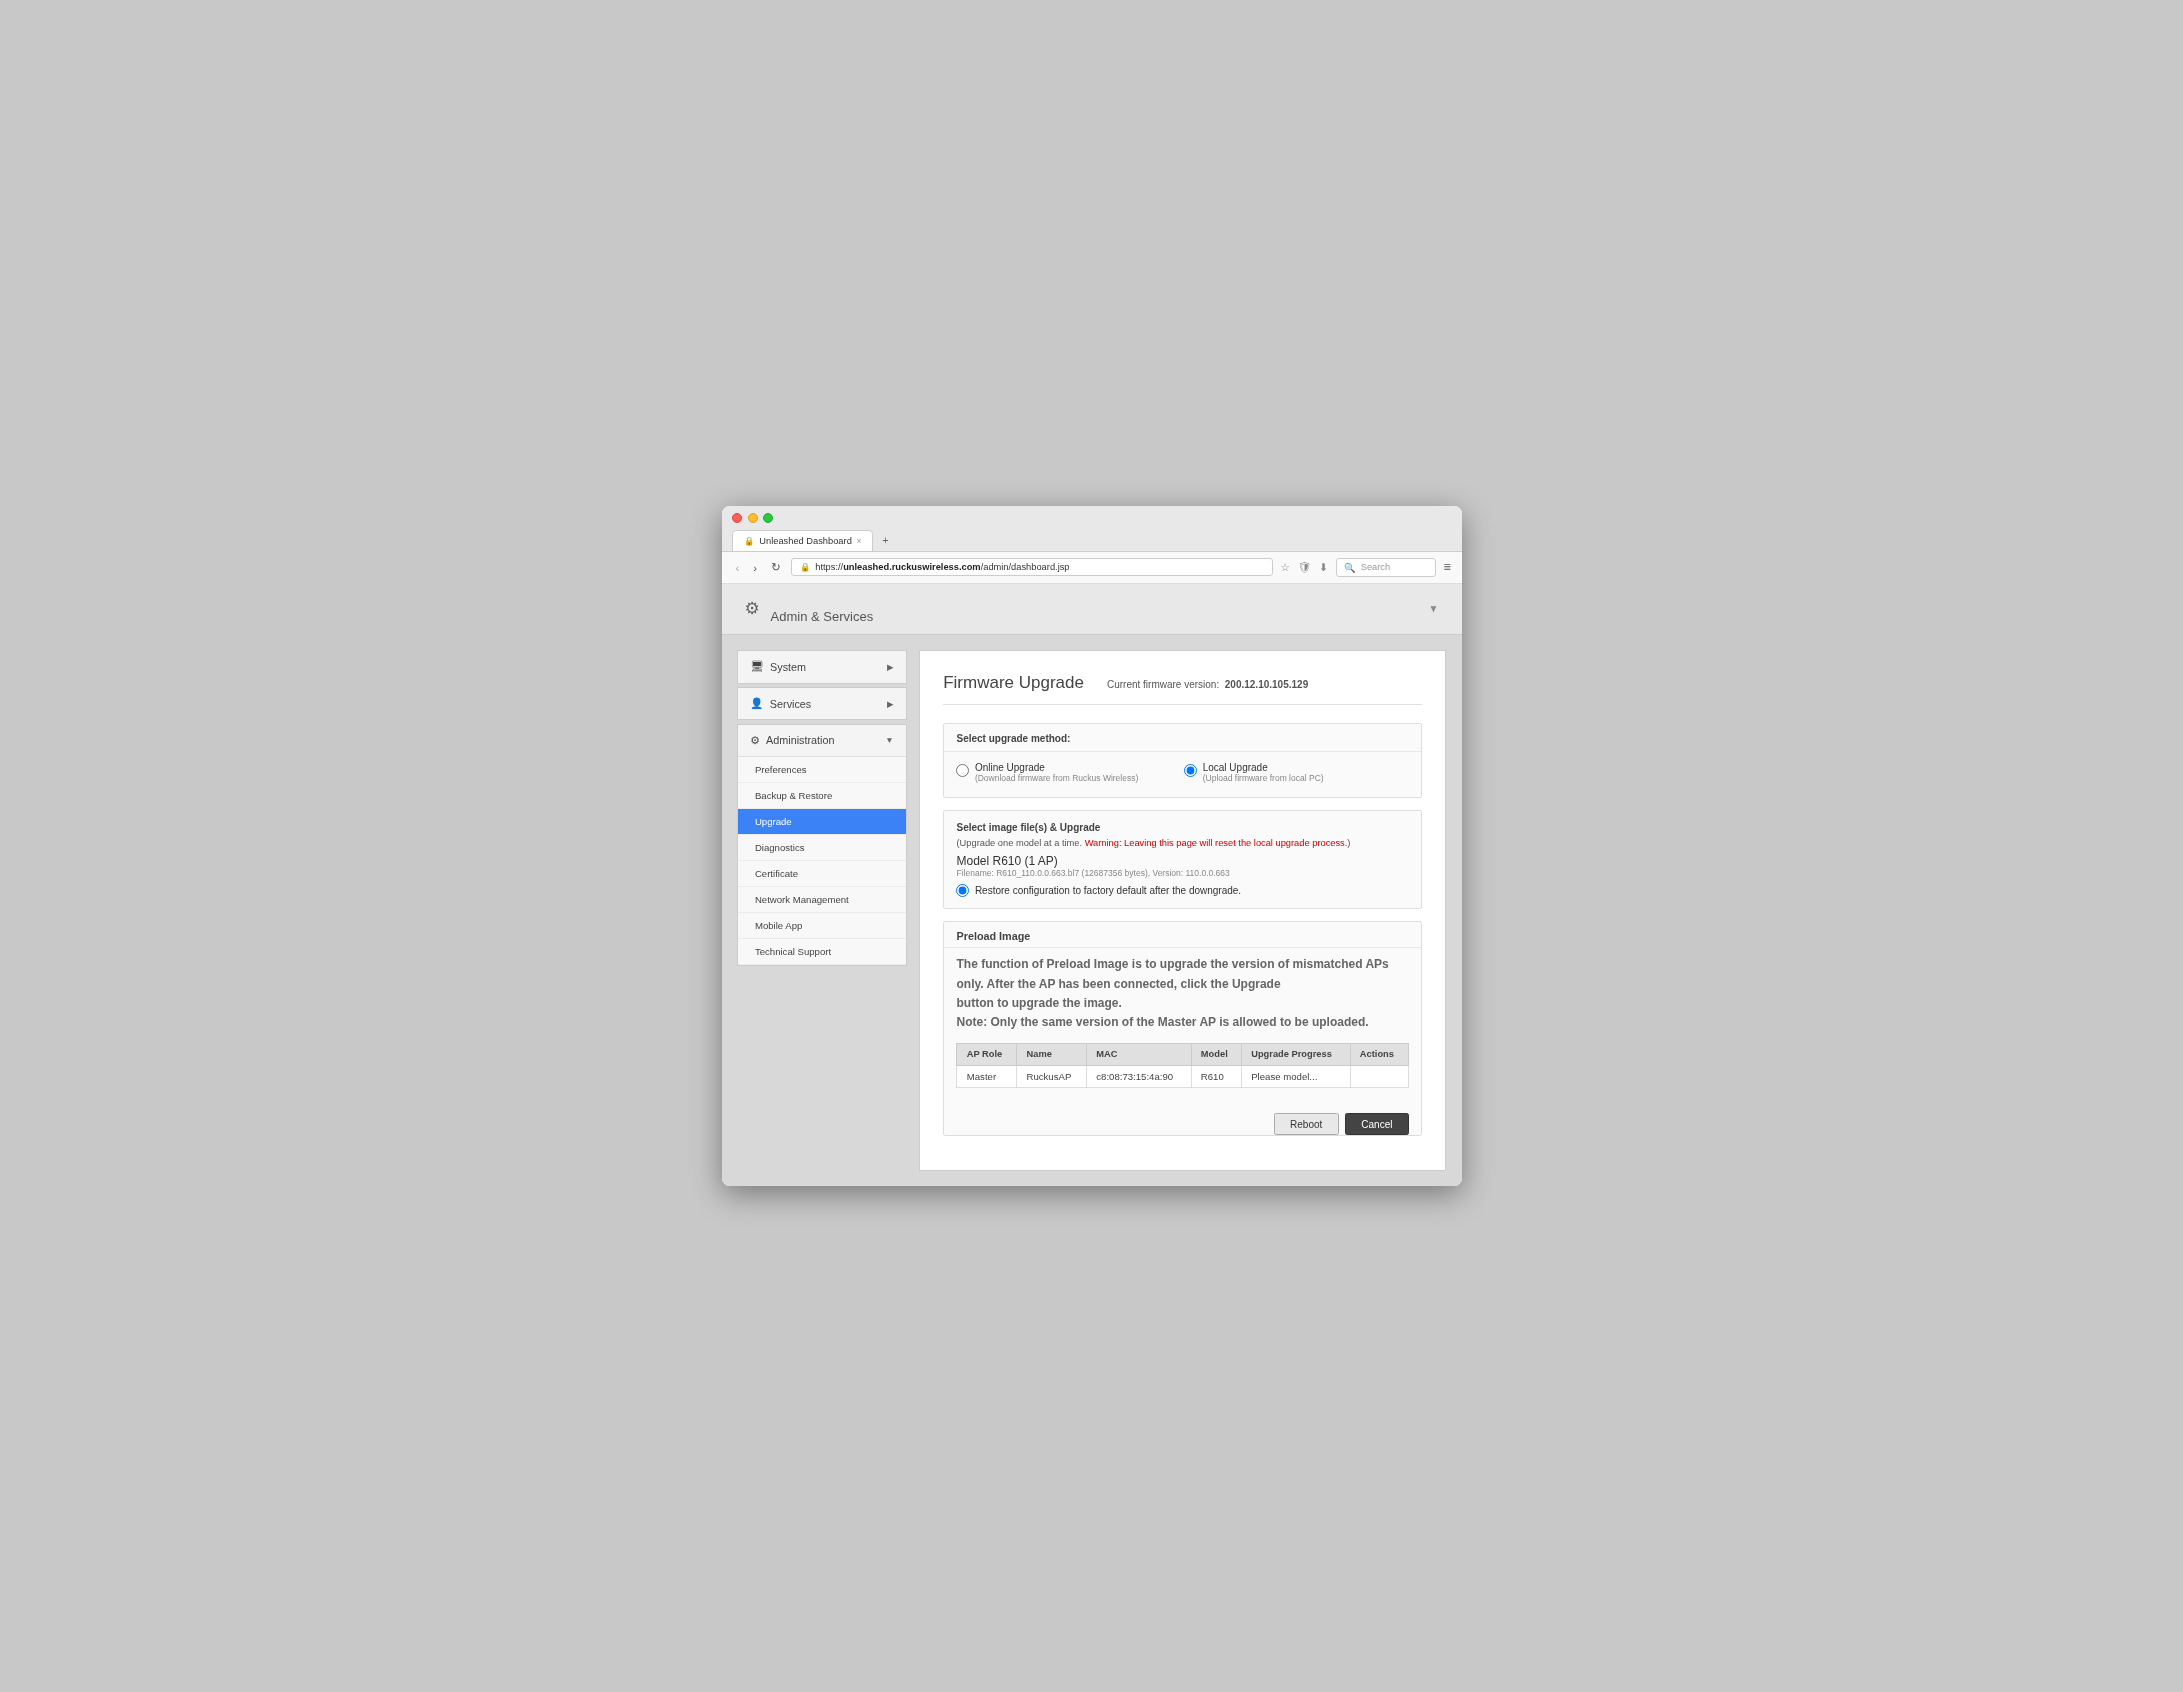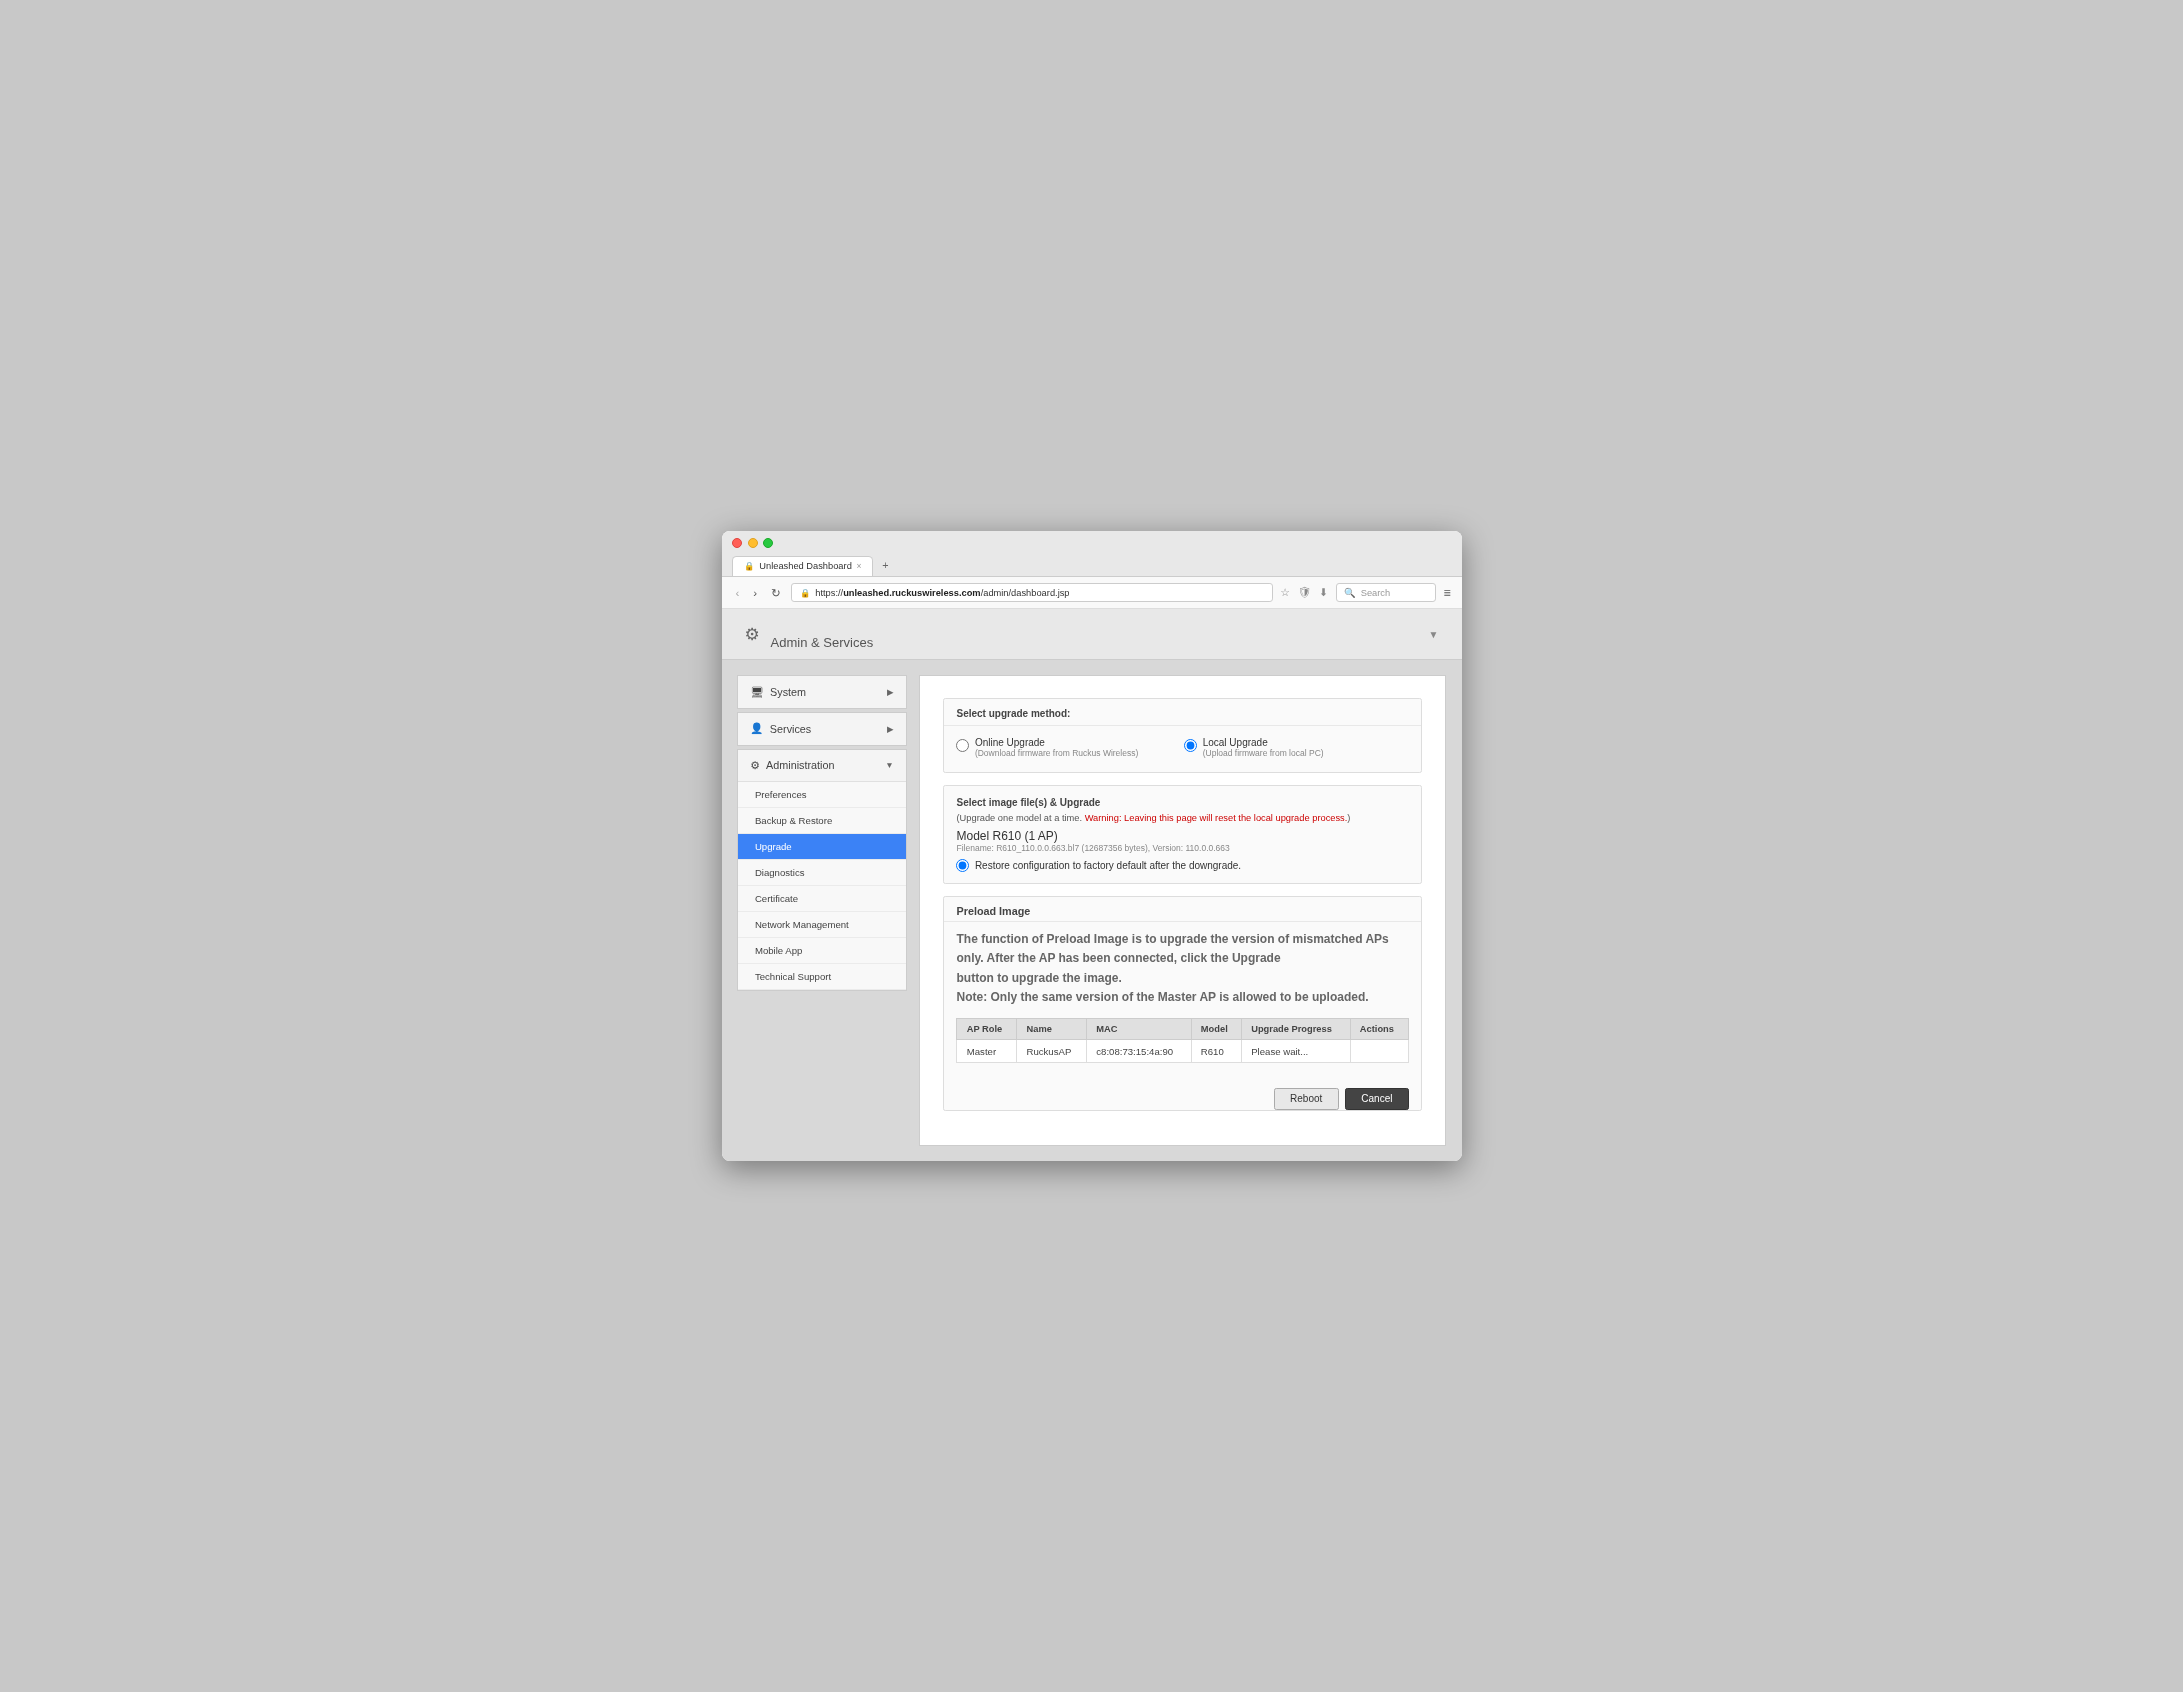--- a/index.html
+++ b/index.html
@@ -474,20 +474,27 @@
             <div class="sidebar-menu-item">Certificate</div>
             <div class="sidebar-menu-item">Network Management</div>
             <div class="sidebar-menu-item">Mobile App</div>
             <div class="sidebar-menu-item">Technical Support</div>
           </div>
         </div>
       </div>
 
       <div class="content-area">
 
+        <div class="page-header">
+          <span class="page-title">Firmware Upgrade</span>
+          <span class="firmware-version">
+            <span>Current firmware version:</span>
+            &nbsp;<strong>200.12.10.105.129</strong>
+          </span>
+        </div>
 
         <div class="section-box">
           <div class="section-legend">Select upgrade method:</div>
           <div class="section-body">
             <div class="radio-row">
               <div class="radio-option">
                 <input type="radio" name="upgrade_method" style="">
                 <div class="radio-label-block">
                   <div class="main-label">Online Upgrade</div>
                   <div class="sub-label">(Download firmware from Ruckus Wireless)</div>
@@ -539,21 +546,21 @@
                   <th>Upgrade Progress</th>
                   <th>Actions</th>
                 </tr>
               </thead>
               <tbody>
                 <tr class="table-row">
                   <td>Master</td>
                   <td>RuckusAP</td>
                   <td>c8:08:73:15:4a:90</td>
                   <td>R610</td>
-                  <td>Please wait...</td>
+                  <td>Please model...</td>
                   <td></td>
                 </tr>
               </tbody>
             </table>
           </div>
 
           <div class="buttons-row">
             <button class="btn btn-default">Reboot</button>
             <button class="btn btn-primary">Cancel</button>
           </div>

